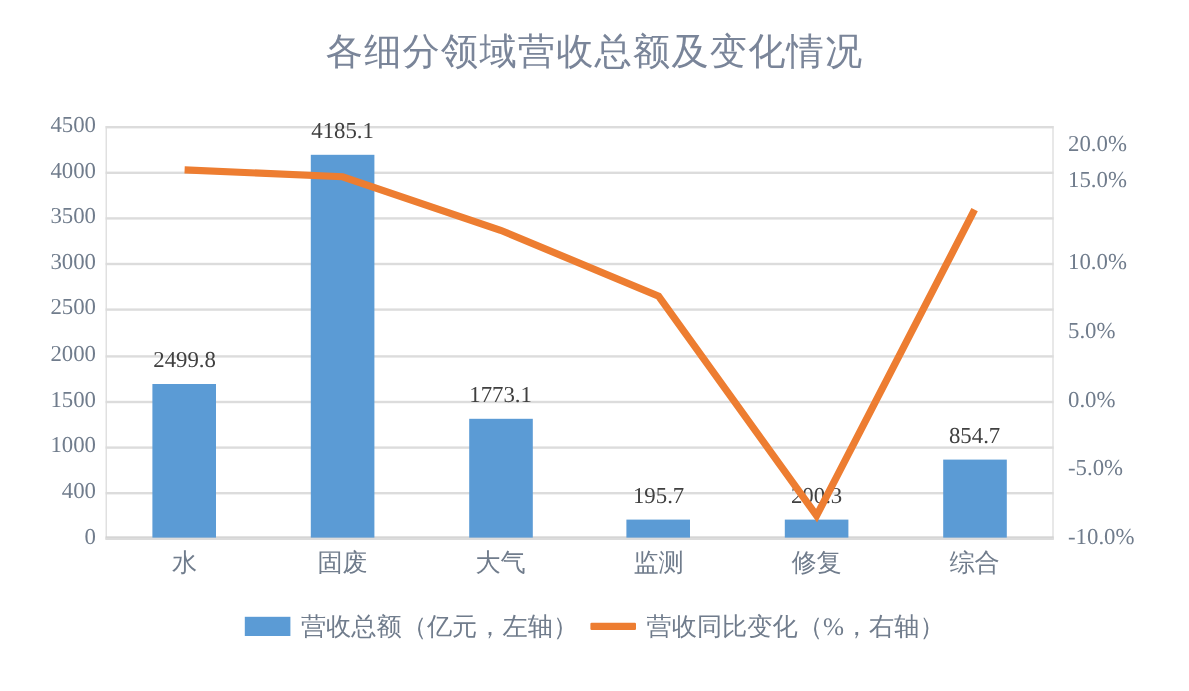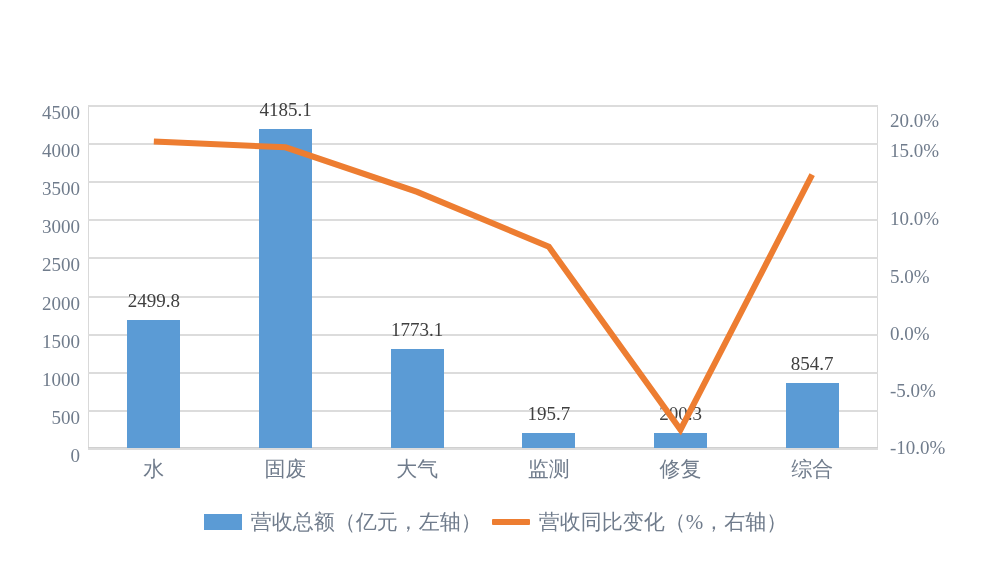--- a/index.html
+++ b/index.html
@@ -70,21 +70,20 @@
   
   .y-tick {
     position: absolute;
     right: 0;
     width: 62px;
     text-align: right;
     font-size: 19px;
     color: #707c8c;
     transform: translateY(-50%);
     white-space: nowrap;
-    margin-top: 8px;
   }
   #left-axis {
     position: absolute;
     left: 8px;
     top: 105px;
     width: 72px;
     height: 343px;
   }
   #right-axis {
     position: absolute;
@@ -176,27 +175,28 @@
     height: 343px;
     overflow: visible;
     pointer-events: none;
   }
 </style>
 </head>
 <body>
 
 <div id="chart-root">
 
+  <div id="chart-title">各细分领域营收总额及变化情况</div>
 
   <div id="left-spine"></div>
   <div id="right-spine"></div>
 
   <div id="left-axis">
       <div class="y-tick" style="top: 343px;">0</div>
-      <div class="y-tick" style="top: 304.889px;">500</div>
+      <div class="y-tick" style="top: 304.889px;">400</div>
       <div class="y-tick" style="top: 266.778px;">1000</div>
       <div class="y-tick" style="top: 228.667px;">1500</div>
       <div class="y-tick" style="top: 190.556px;">2000</div>
       <div class="y-tick" style="top: 152.444px;">2500</div>
       <div class="y-tick" style="top: 114.333px;">3000</div>
       <div class="y-tick" style="top: 76.2222px;">3500</div>
       <div class="y-tick" style="top: 38.1111px;">4000</div>
       <div class="y-tick" style="top: 0px;">4500</div>
     </div>
   <div id="right-axis">

